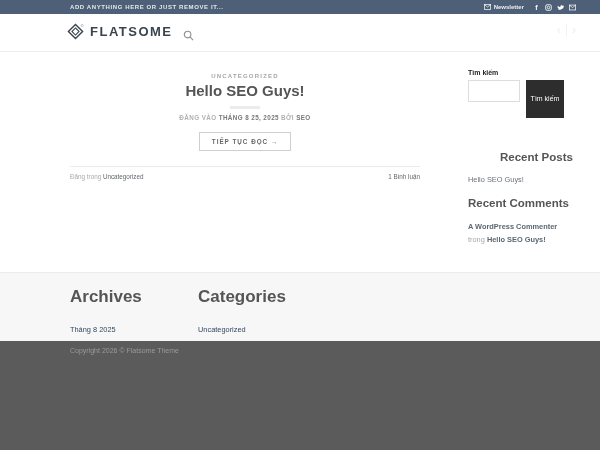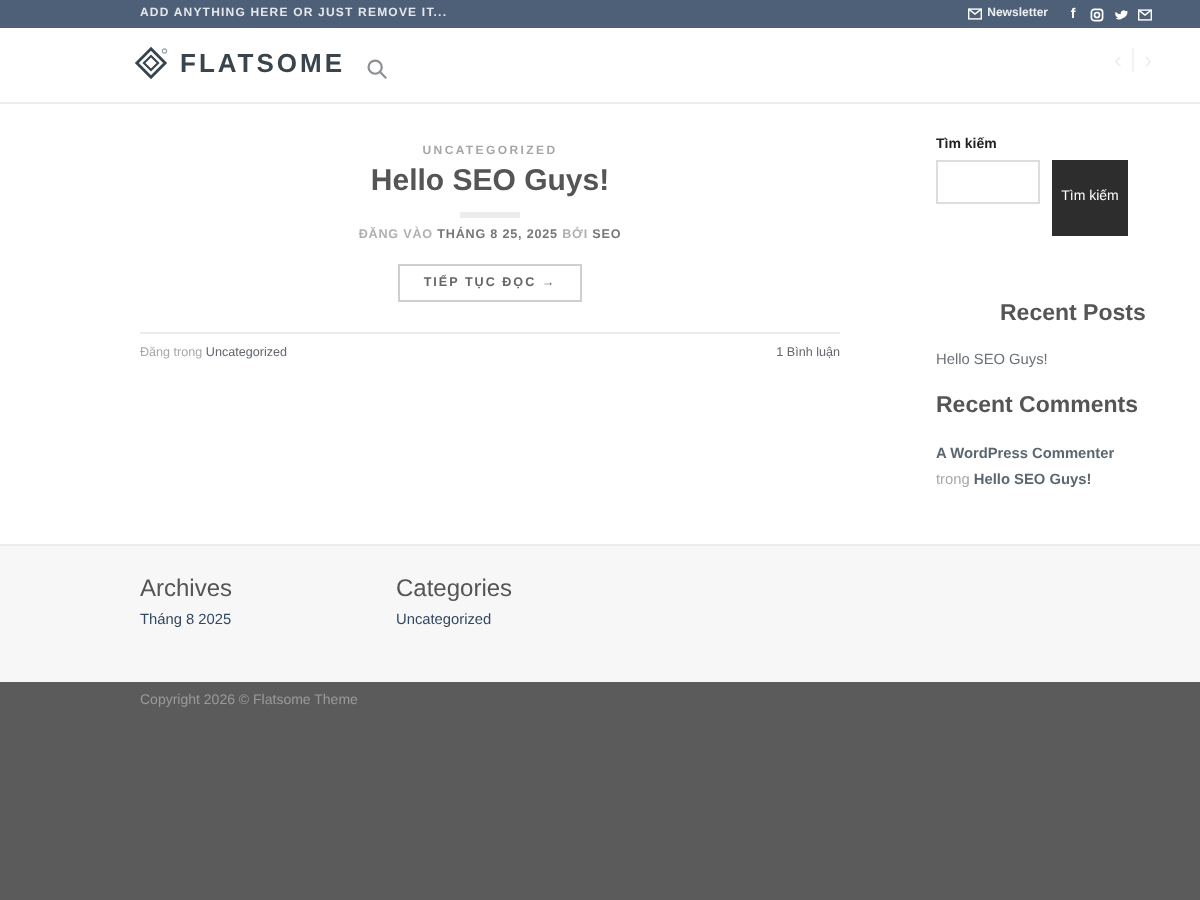--- a/index.html
+++ b/index.html
@@ -63,22 +63,22 @@
   .w-recent-comments .item { margin-top:11px; font-size:7.4px; line-height:1.8; color:#6b7177; }
   .w-recent-comments .item a { color:#5b6770; cursor:pointer;font-weight:bold; }
   .w-recent-comments .item .muted { color:#a8a8a8; }
 
   
   .footer-widgets { position:absolute; top:272px; left:0; width:600px; height:69px;
     background:#f7f7f7; border-top:1px solid #ececec; }
   .fw-col { position:absolute; top:0; }
   .fw-col.archives { left:70px; }
   .fw-col.categories { left:198px; }
-  .fw-title { margin-top:14px; font-size:12px; font-weight:normal; color:#555; }
-  .fw-link { margin-top:4px; font-size:7.4px; color:#334862; cursor:pointer; }
+  .fw-title { margin-top:14px; font-size:17px; font-weight:bold; color:#555; }
+  .fw-link { margin-top:18px; font-size:7.4px; color:#334862; cursor:pointer; }
 
   
   .footer-dark { position:absolute; top:341px; left:0; width:600px; height:109px; background:#5b5b5b; }
   .copyright { position:absolute; left:70px; top:6px; font-size:7px; color:#9a9a9a; }
 </style>
 </head>
 <body>
 
 <div class="page">
 

